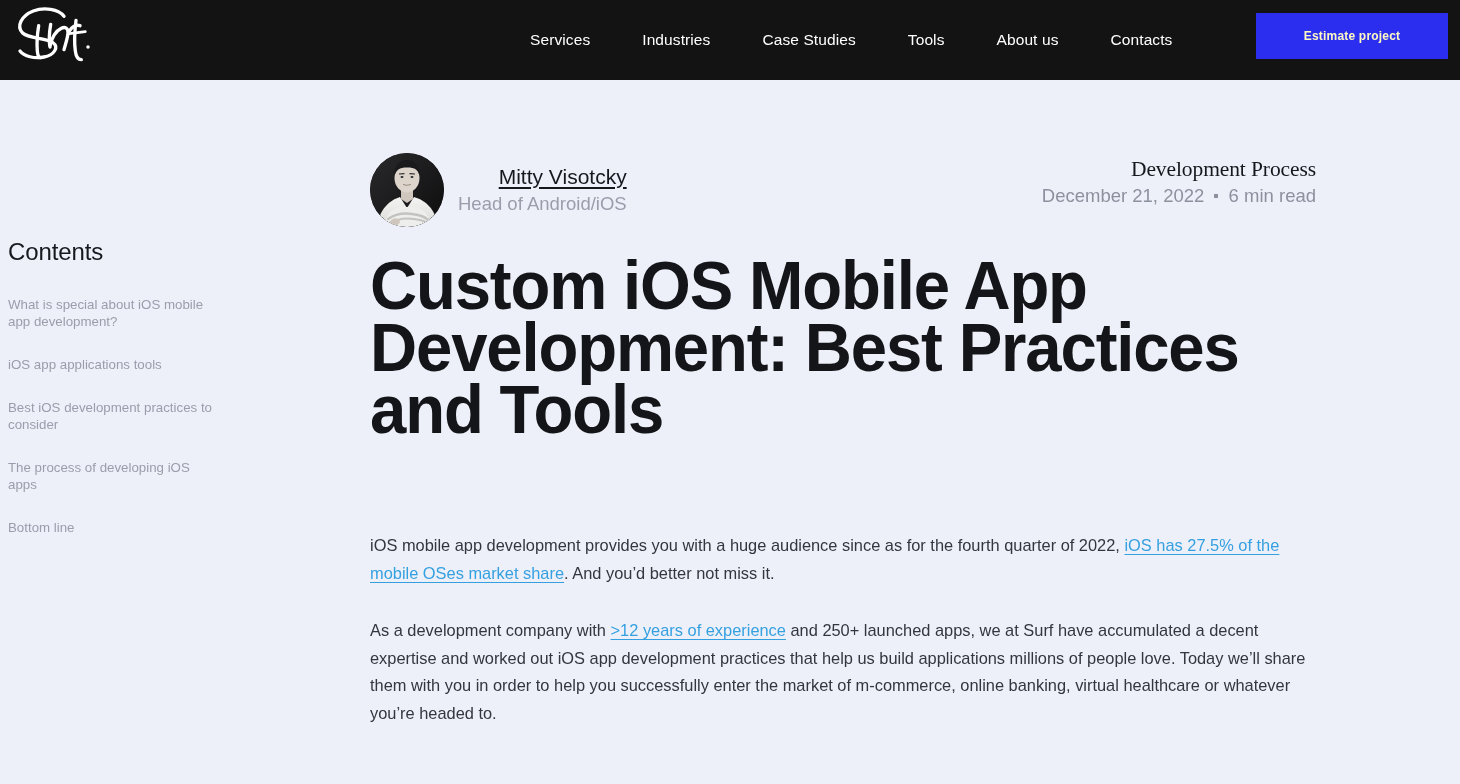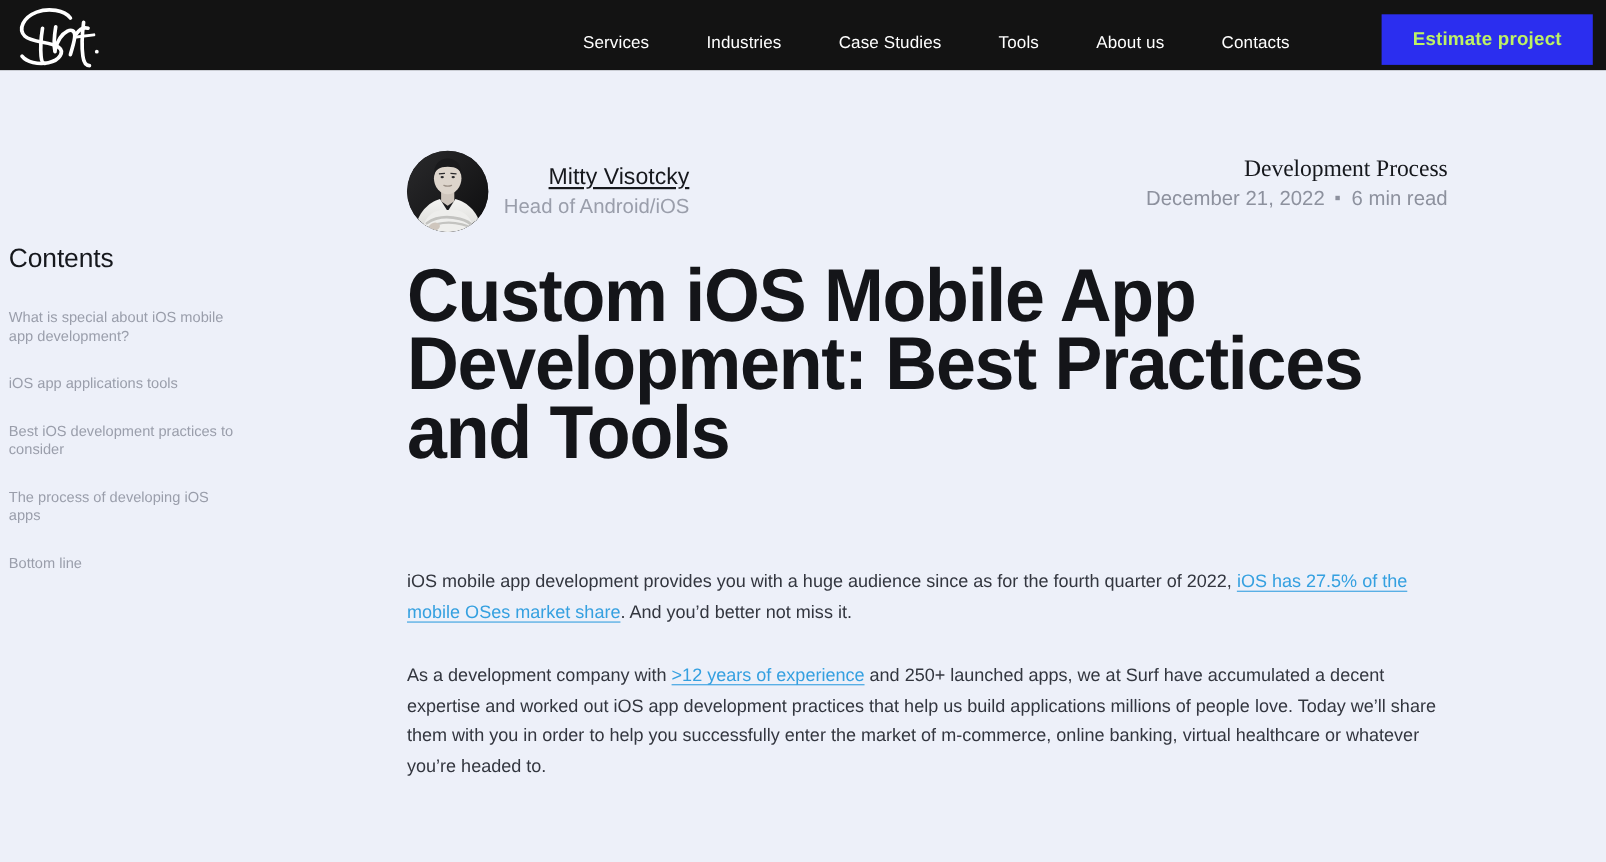--- a/index.html
+++ b/index.html
@@ -14,21 +14,21 @@
     background: #edf0f9;
     font-family: "Liberation Sans", sans-serif;
     color: #16181d;
     -webkit-font-smoothing: antialiased;
   }
 
   
   .site-header {
     position: relative;
     width: 1460px;
-    height: 64px;
+    height: 80px;
     background: #131313;
     display: flex;
     align-items: center;
   }
 
   .logo {
     position: absolute;
     left: 12px;
     top: 4px;
     width: 80px;
@@ -60,24 +60,24 @@
   }
   .nav-link:last-child { margin-right: 0; }
 
   .estimate-btn {
     position: absolute;
     right: 12px;
     top: 13px;
     width: 192px;
     height: 46px;
     background: #2b2eef;
-    color: #bef264;
+    color: #fef9c3;
     border: none;
     font-family: "Liberation Sans", sans-serif;
-    font-size: 17px;
+    font-size: 12px;
     font-weight: 700;
     letter-spacing: 0.2px;
     cursor: pointer;
     display: flex;
     align-items: center;
     justify-content: center;
   }
 
   
   .page {

